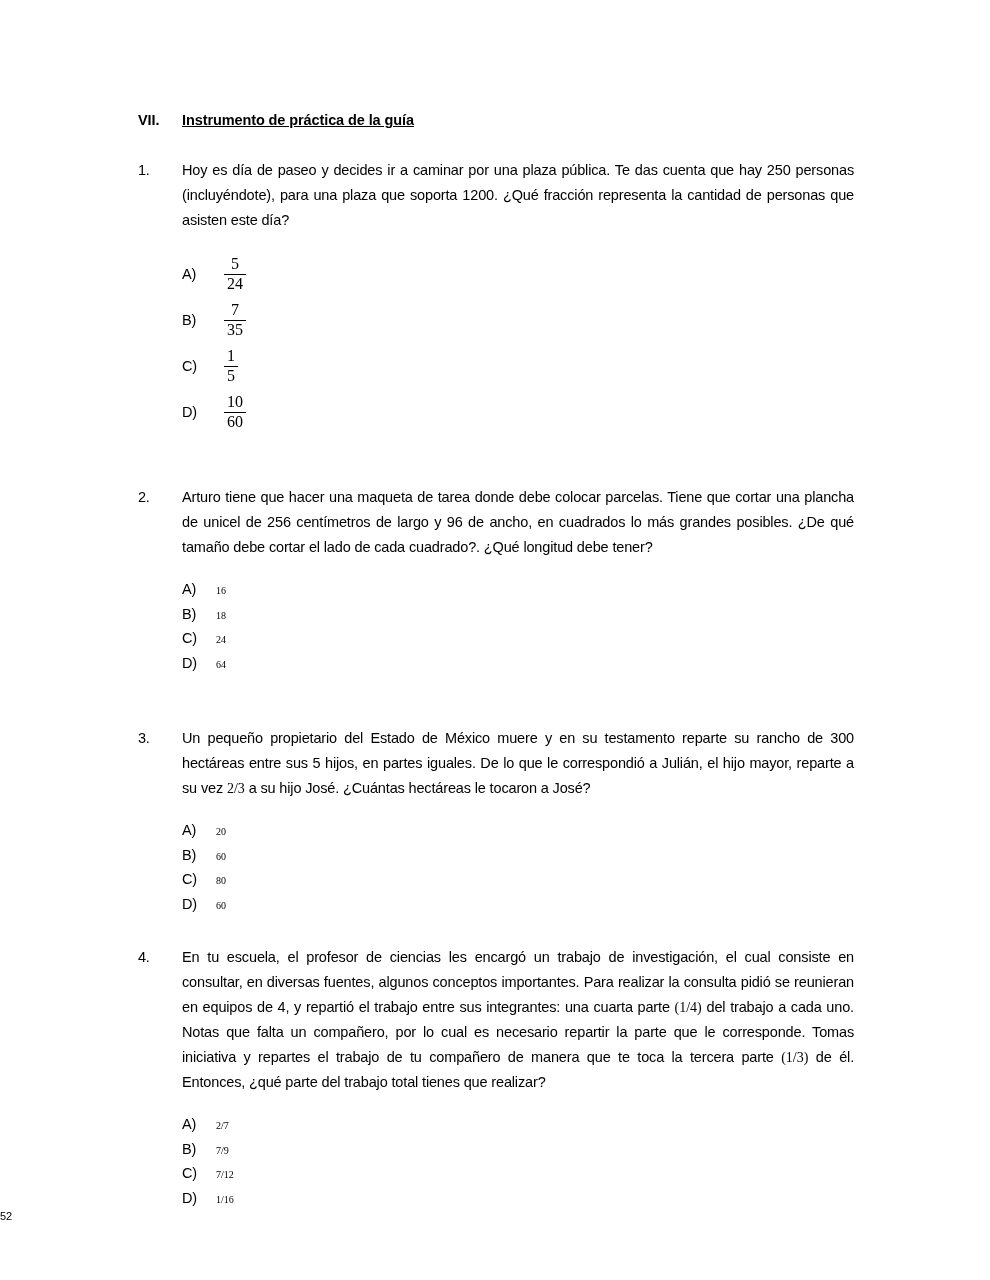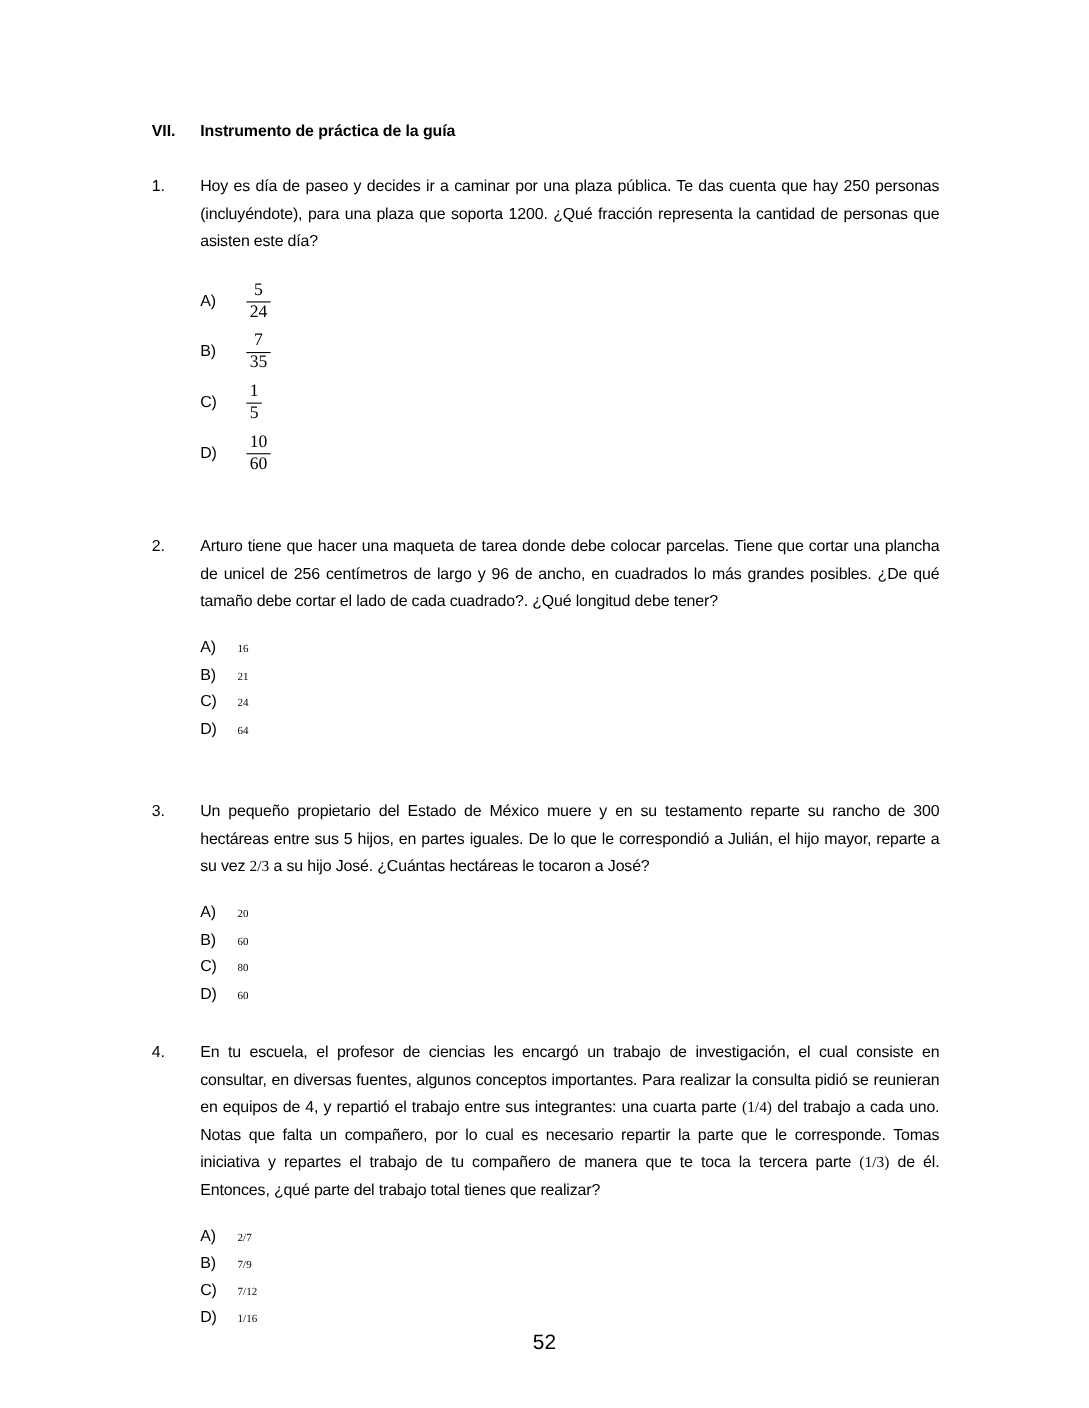--- a/index.html
+++ b/index.html
@@ -41,20 +41,21 @@
     font-size: 14.5px;
     letter-spacing: -0.1px;
     margin-bottom: 30px;
   }
   .section-heading .sec-num {
     width: 44px;
     flex: 0 0 44px;
   }
   .section-heading .sec-title {
     flex: 1 1 auto;
+    text-decoration: underline;
   }
 
   
   .question {
     display: flex;
     align-items: flex-start;
     margin-bottom: 4px;
   }
   .q-num {
     width: 44px;
@@ -130,22 +131,21 @@
   
   .gap-lg { height: 50px; }
   .gap-sm { height: 28px; }
 
   
   .page-number {
     position: absolute;
     left: 0;
     top: 1210px;
     width: 990px;
-    text-align: center;
-    font-size: 19px;
+    font-size: 11px;
     font-family: "Liberation Sans", sans-serif;
     color: #000000;
   }
 </style>
 </head>
 <body>
 
 <div class="page">
   <div class="content">
 
@@ -195,21 +195,21 @@
       <span class="q-num">2.</span>
       <span class="q-text">Arturo tiene que hacer una maqueta de tarea donde debe colocar parcelas. Tiene que cortar una plancha de unicel de 256 centímetros de largo y 96 de ancho, en cuadrados lo más grandes posibles. ¿De qué tamaño debe cortar el lado de cada cuadrado?. ¿Qué longitud debe tener?</span>
     </div>
     <div class="options">
       <div class="option-row">
         <span class="opt-letter">A)</span>
         <span class="opt-value">16</span>
       </div>
       <div class="option-row">
         <span class="opt-letter">B)</span>
-        <span class="opt-value">21</span>
+        <span class="opt-value">18</span>
       </div>
       <div class="option-row">
         <span class="opt-letter">C)</span>
         <span class="opt-value">24</span>
       </div>
       <div class="option-row">
         <span class="opt-letter">D)</span>
         <span class="opt-value">64</span>
       </div>
     </div>

